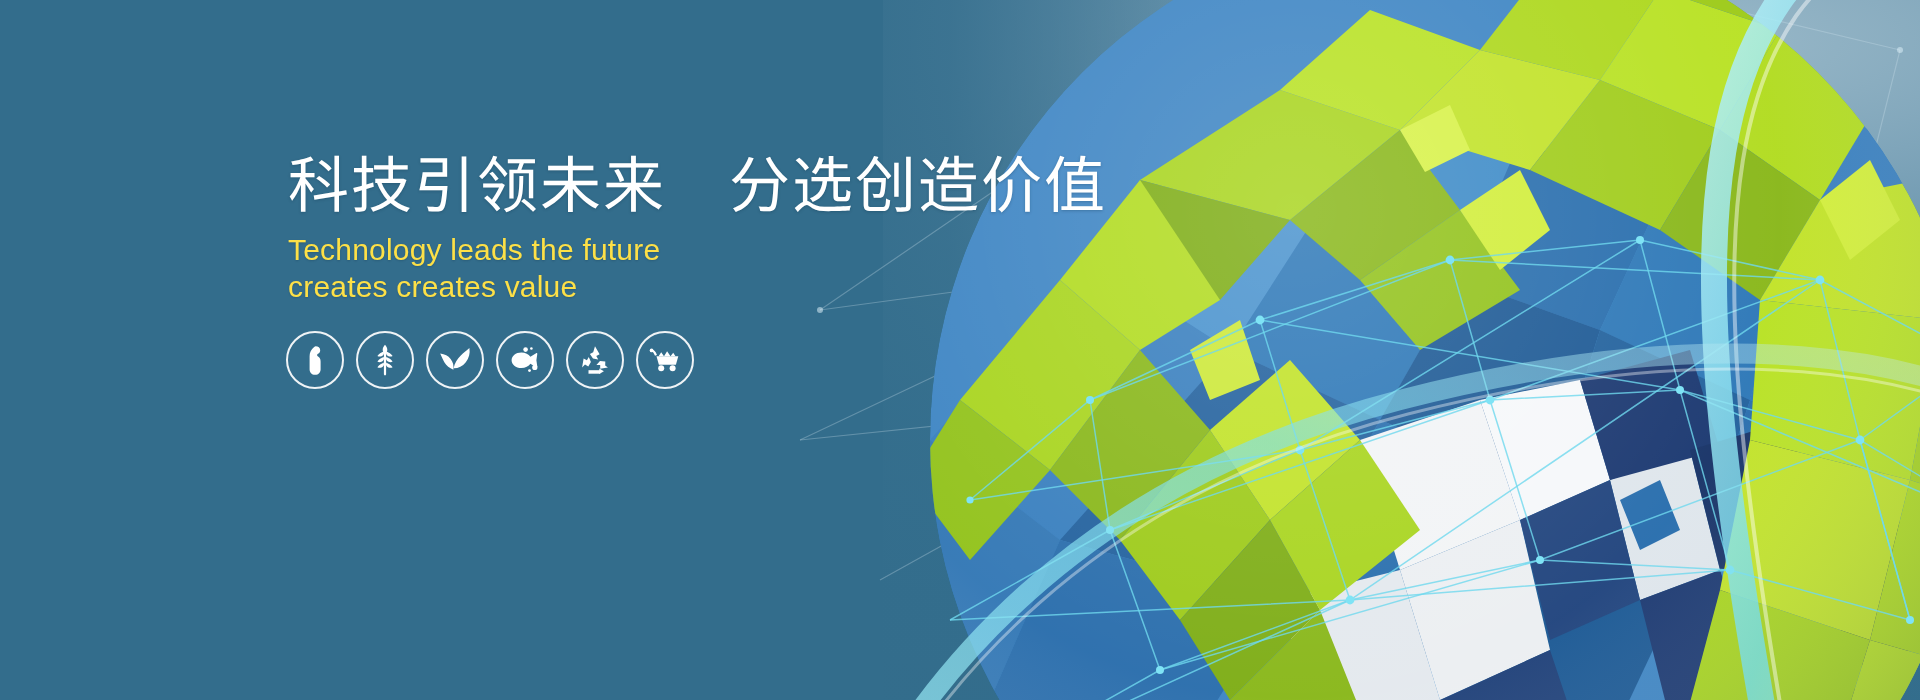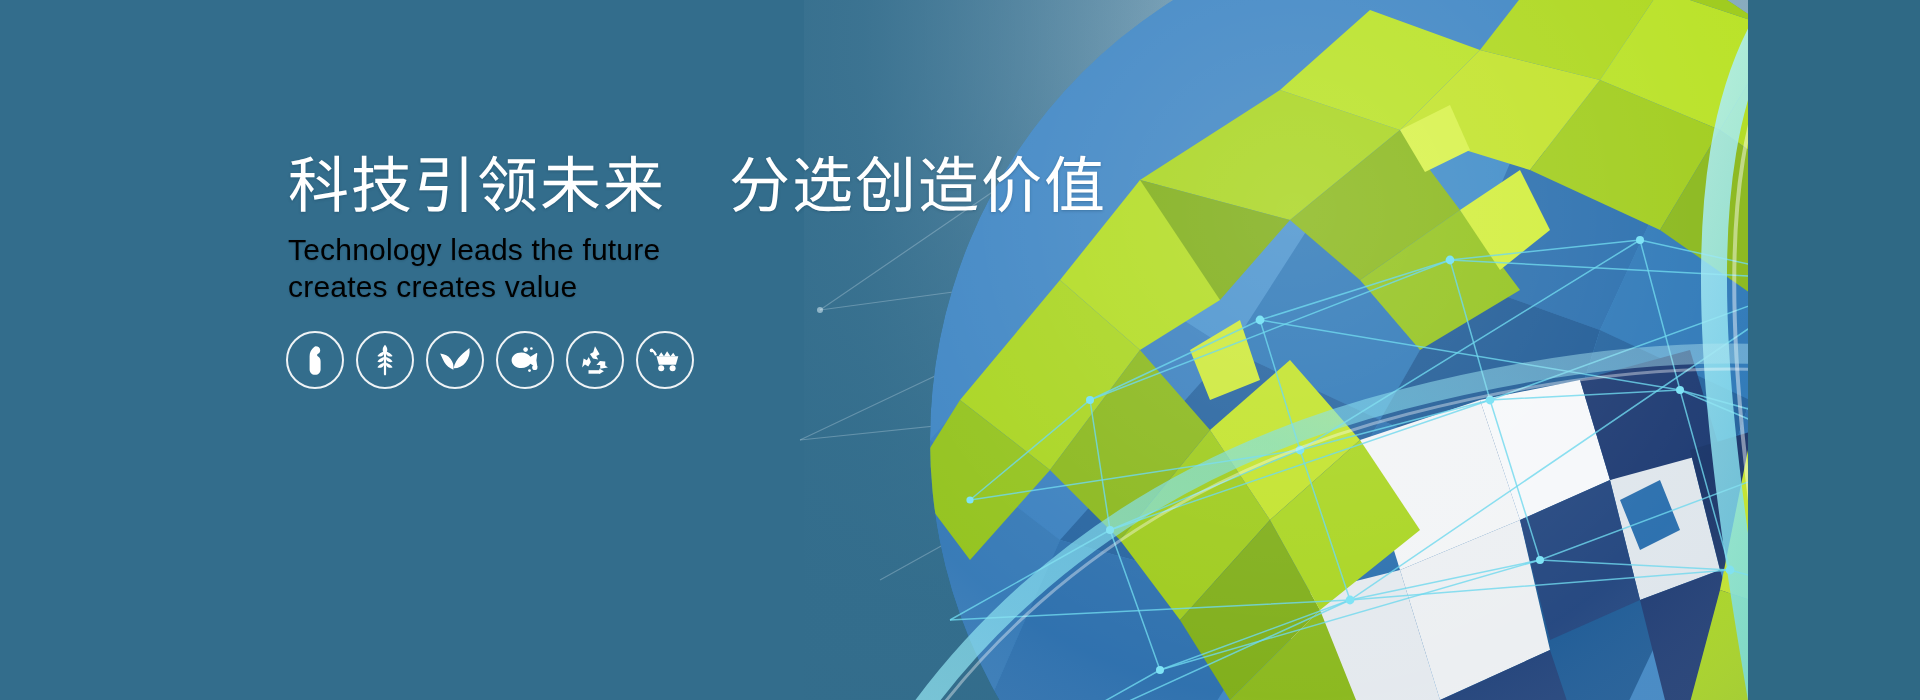--- a/index.html
+++ b/index.html
@@ -1,21 +1,21 @@
 <!DOCTYPE html>
 <html lang="zh-CN"><head>
 <meta charset="utf-8">
 <title>Banner</title>
 <style>
   html,body{margin:0;padding:0;background:#2f6985;}
   *{box-sizing:border-box;}
 
   #banner{
     position:relative;
-    width:1748px;
+    width:1920px;
     height:700px;
     overflow:hidden;
     font-family:"Liberation Sans","DejaVu Sans",sans-serif;
     background:#336d8c;
     padding-left:25px;
   }
 
   
   .bg-base{
     position:absolute; inset:0;
@@ -51,21 +51,21 @@
     font-size:61px;
     line-height:1.12;
     font-weight:400;
     letter-spacing:2px;
     white-space:nowrap;
     text-shadow:0 1px 3px rgba(12,40,58,.25);
     margin:0 0 12px 0;
     font-family:"DejaVu Sans","Liberation Sans",sans-serif;
   }
   .subline{
-    color:#000000;
+    color:#fde047;
     font-size:30px;
     line-height:1.22;
     font-weight:300;
     letter-spacing:.2px;
     margin:0;
     text-shadow:0 1px 2px rgba(12,40,58,.22);
   }
   .subline span{display:block;}
 
   

